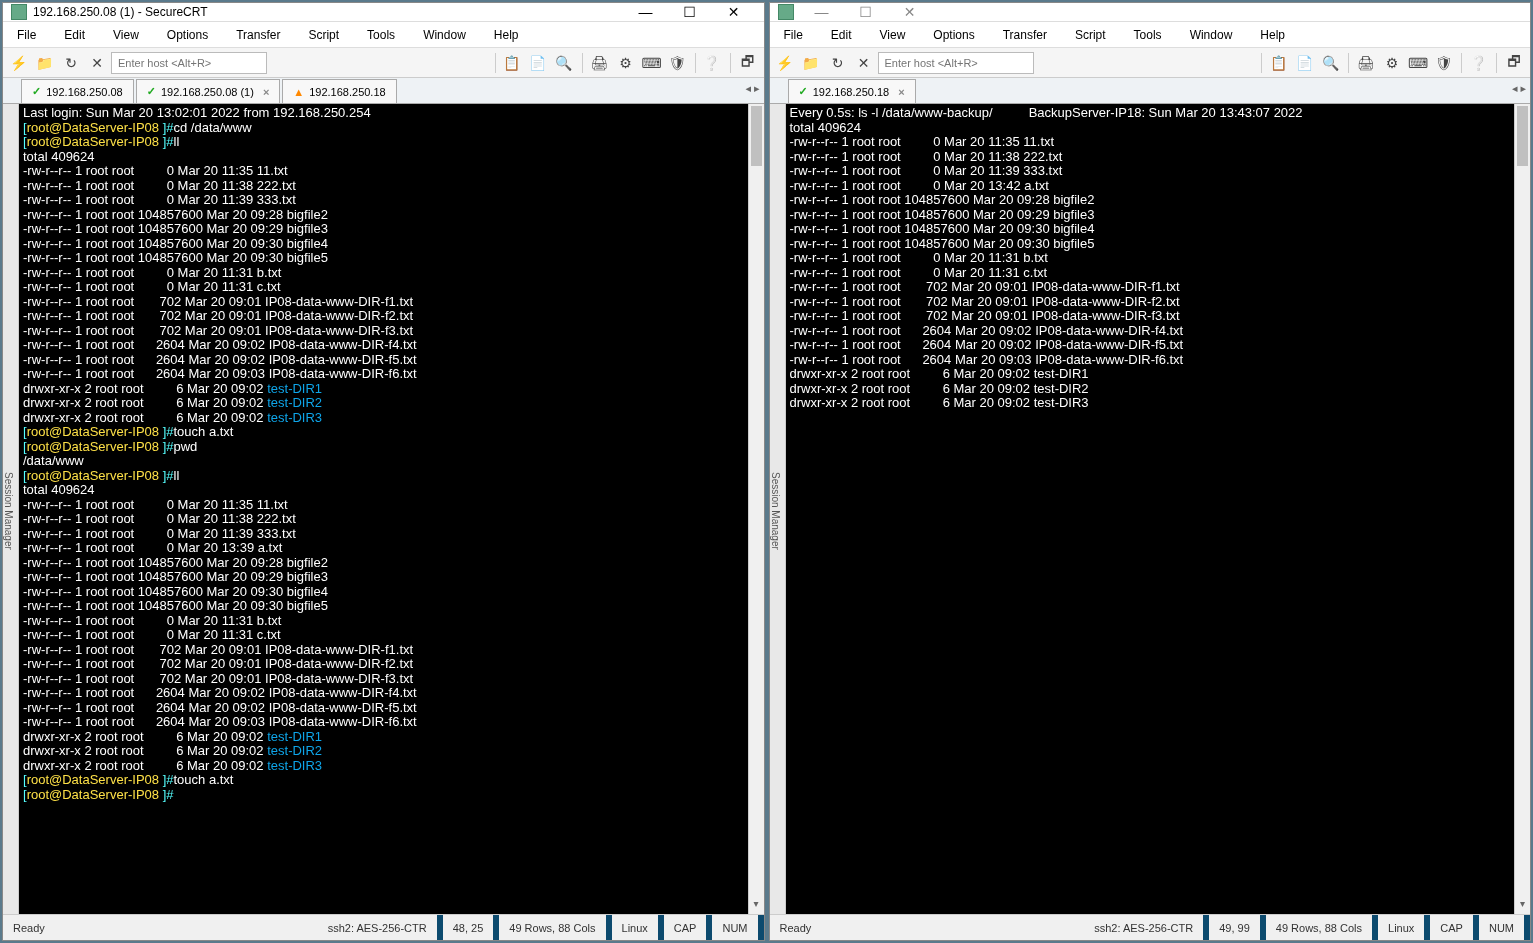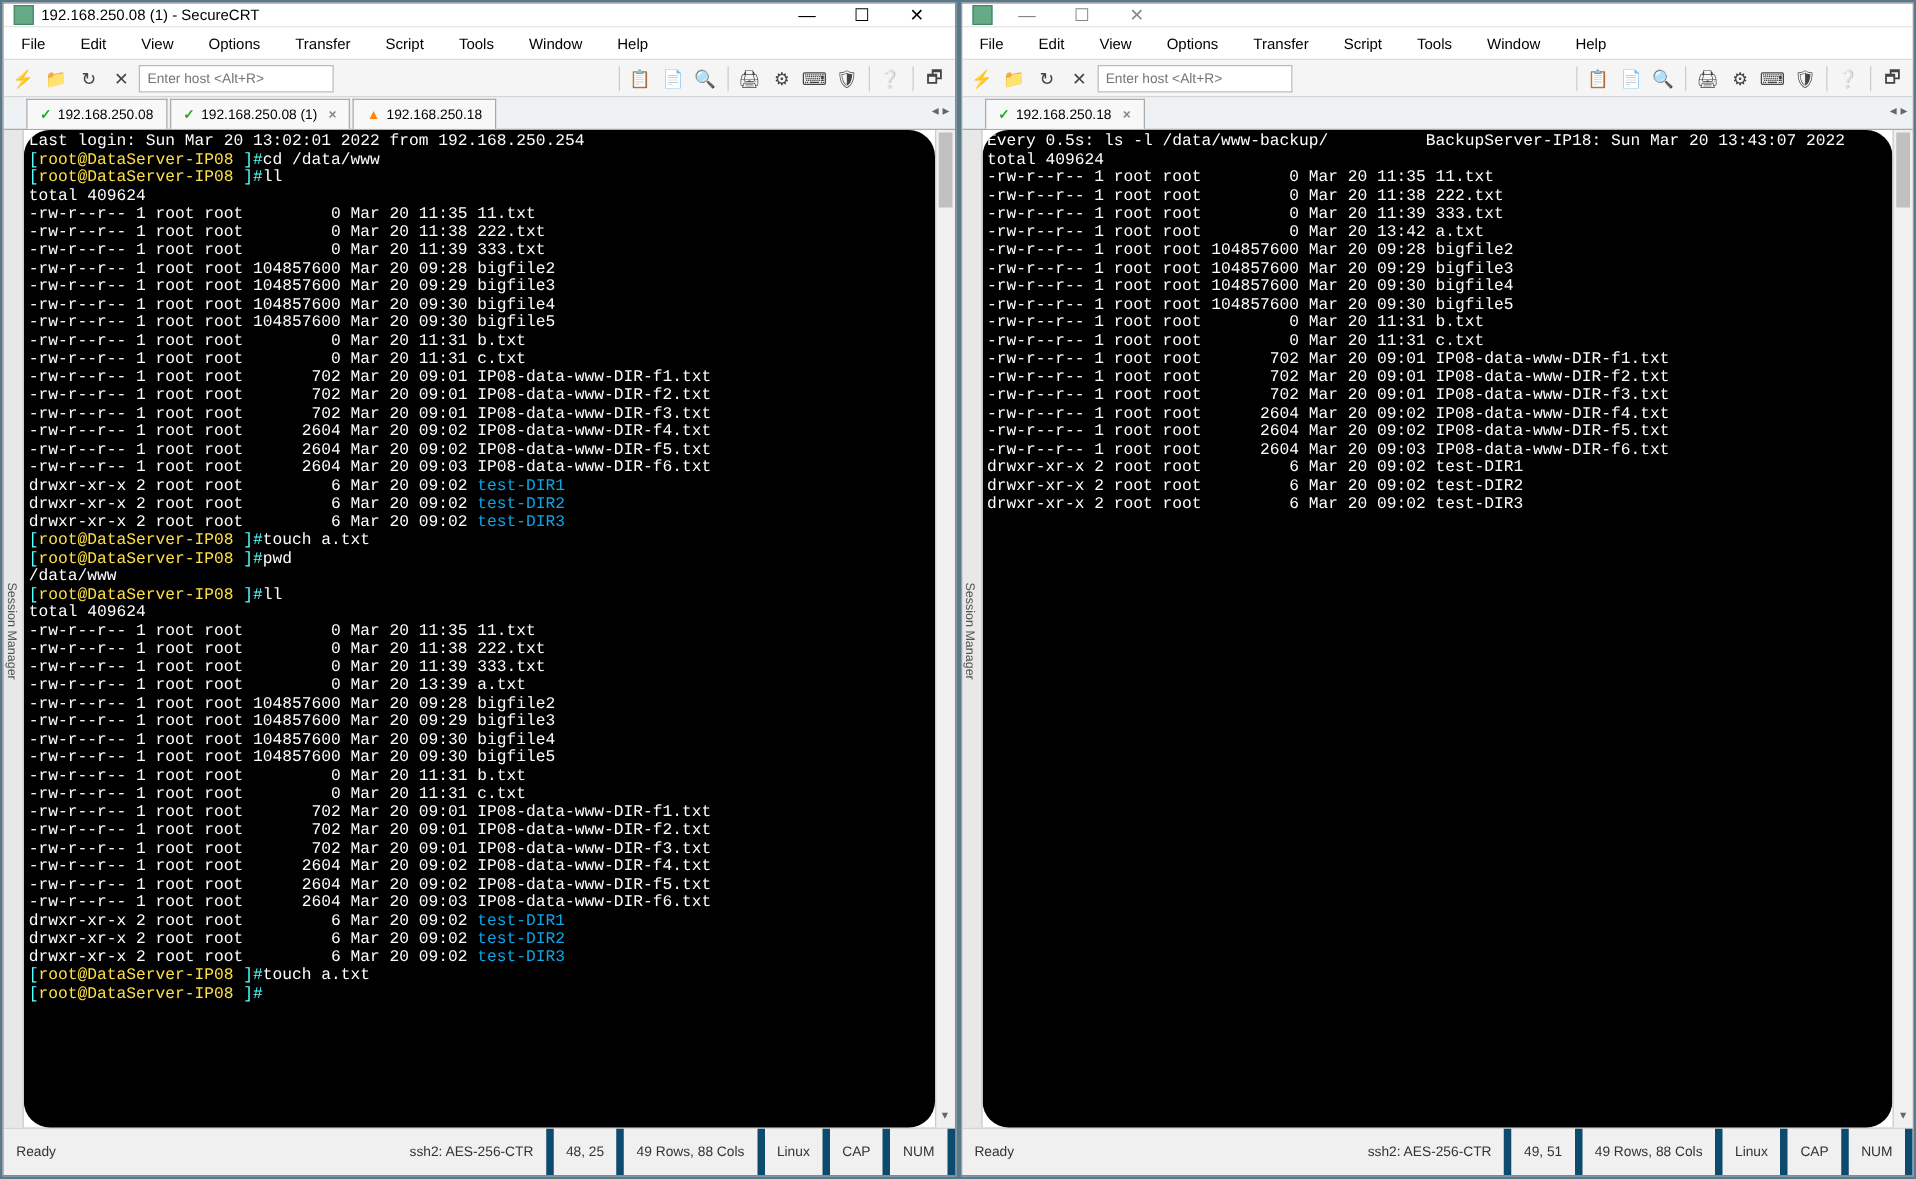--- a/index.html
+++ b/index.html
@@ -17,31 +17,31 @@
 .tsep { width:1px; height:20px; background:#ccc; margin:0 3px; }
 .hostinput { flex:0 0 140px; height:22px; border:1px solid #bbb; padding:0 6px; color:#888; font-size:11px; background:#fff; margin-right:24px; }
 .tabbar { height:26px; background:#eef2f5; border-bottom:1px solid #aaa; display:flex; align-items:end; padding-left:18px; position:relative; }
 .tab { height:24px; padding:0 10px; display:flex; align-items:center; gap:5px; background:#f8f8f8; border:1px solid #aaa; border-bottom:none; margin-right:2px; cursor:pointer; font-size:11px; }
 .tab .chk { color:#2a2; font-weight:bold; }
 .tab .tri { color:#f80; }
 .tab .x { color:#888; font-weight:bold; margin-left:4px; }
 .tabnav { position:absolute; right:4px; top:4px; font-size:11px; color:#666; }
 .session-tab { position:absolute; left:0; top:0; bottom:0; width:16px; background:#e8e8e8; border-right:1px solid #ccc; writing-mode:vertical-lr; font-size:10px; text-align:center; padding-top:4px; color:#555; cursor:pointer; }
 .termwrap { flex:1; display:flex; position:relative; min-height:0; }
-.term { flex:1; background:#000; color:#ccc; font-family:Liberation Mono, monospace; font-size:13px; line-height:14.5px; padding:2px 4px; overflow:hidden; white-space:pre; margin-left:16px;border-radius:21px; }
+.term { flex:1; background:#000; color:#ccc; font-family:Liberation Sans, sans-serif; font-size:13px; line-height:14.5px; padding:2px 4px; overflow:hidden; white-space:pre; margin-left:16px; }
 .scroll { width:16px; background:#f0f0f0; border-left:1px solid #ccc; position:relative; }
 .scroll .thumb { position:absolute; left:2px; right:2px; top:2px; height:60px; background:#c0c0c0; }
 .scroll .arr { position:absolute; left:0; right:0; height:16px; text-align:center; font-size:10px; color:#666; }
 .scroll .arr.up { top:0; }
 .scroll .arr.dn { bottom:0; }
 .green { color:#fde047; }
 .cyan { color:#5ff; }
 .blue { color:#0ea5e9; }
 .white { color:#fff; }
-.status { height:38px; background:#f0f0f0; border-top:1px solid #ccc; display:flex; align-items:center; font-size:11px; color:#333; }
+.status { height:26px; background:#f0f0f0; border-top:1px solid #ccc; display:flex; align-items:center; font-size:11px; color:#333; }
 .status .cell { padding:0 10px; border-right:6px solid #0c4a6e; height:100%; display:flex; align-items:center; }
 .status .cell:first-child { flex:1; border-right:none; }
 </style>
 </head>
 <body>
 
 <div class="win">
   <div class="titlebar">
     <div class="appicon"></div>
     <div class="title">192.168.250.08 (1) - SecureCRT</div>
@@ -169,19 +169,19 @@
     <div class="term" id="right-term"><div><span class="white">Every 0.5s: ls -l /data/www-backup/</span><span>          </span><span class="white">BackupServer-IP18: Sun Mar 20 13:43:07 2022</span></div><div></div><div><span class="white">total 409624</span></div><div><span class="white">-rw-r--r-- 1 root root         0 Mar 20 11:35 11.txt</span></div><div><span class="white">-rw-r--r-- 1 root root         0 Mar 20 11:38 222.txt</span></div><div><span class="white">-rw-r--r-- 1 root root         0 Mar 20 11:39 333.txt</span></div><div><span class="white">-rw-r--r-- 1 root root         0 Mar 20 13:42 a.txt</span></div><div><span class="white">-rw-r--r-- 1 root root 104857600 Mar 20 09:28 bigfile2</span></div><div><span class="white">-rw-r--r-- 1 root root 104857600 Mar 20 09:29 bigfile3</span></div><div><span class="white">-rw-r--r-- 1 root root 104857600 Mar 20 09:30 bigfile4</span></div><div><span class="white">-rw-r--r-- 1 root root 104857600 Mar 20 09:30 bigfile5</span></div><div><span class="white">-rw-r--r-- 1 root root         0 Mar 20 11:31 b.txt</span></div><div><span class="white">-rw-r--r-- 1 root root         0 Mar 20 11:31 c.txt</span></div><div><span class="white">-rw-r--r-- 1 root root       702 Mar 20 09:01 IP08-data-www-DIR-f1.txt</span></div><div><span class="white">-rw-r--r-- 1 root root       702 Mar 20 09:01 IP08-data-www-DIR-f2.txt</span></div><div><span class="white">-rw-r--r-- 1 root root       702 Mar 20 09:01 IP08-data-www-DIR-f3.txt</span></div><div><span class="white">-rw-r--r-- 1 root root      2604 Mar 20 09:02 IP08-data-www-DIR-f4.txt</span></div><div><span class="white">-rw-r--r-- 1 root root      2604 Mar 20 09:02 IP08-data-www-DIR-f5.txt</span></div><div><span class="white">-rw-r--r-- 1 root root      2604 Mar 20 09:03 IP08-data-www-DIR-f6.txt</span></div><div><span class="white">drwxr-xr-x 2 root root         6 Mar 20 09:02 test-DIR1</span></div><div><span class="white">drwxr-xr-x 2 root root         6 Mar 20 09:02 test-DIR2</span></div><div><span class="white">drwxr-xr-x 2 root root         6 Mar 20 09:02 test-DIR3</span></div></div>
     <div class="scroll">
       <div class="arr up">▴</div>
       <div class="thumb"></div>
       <div class="arr dn">▾</div>
     </div>
   </div>
   <div class="status">
     <div class="cell">Ready</div>
     <div class="cell">ssh2: AES-256-CTR</div>
-    <div class="cell">49,  51</div>
+    <div class="cell">49,  99</div>
     <div class="cell">49 Rows, 88 Cols</div>
     <div class="cell">Linux</div>
     <div class="cell">CAP</div>
     <div class="cell">NUM</div>
   </div>
 </div>
 
 </body></html>

